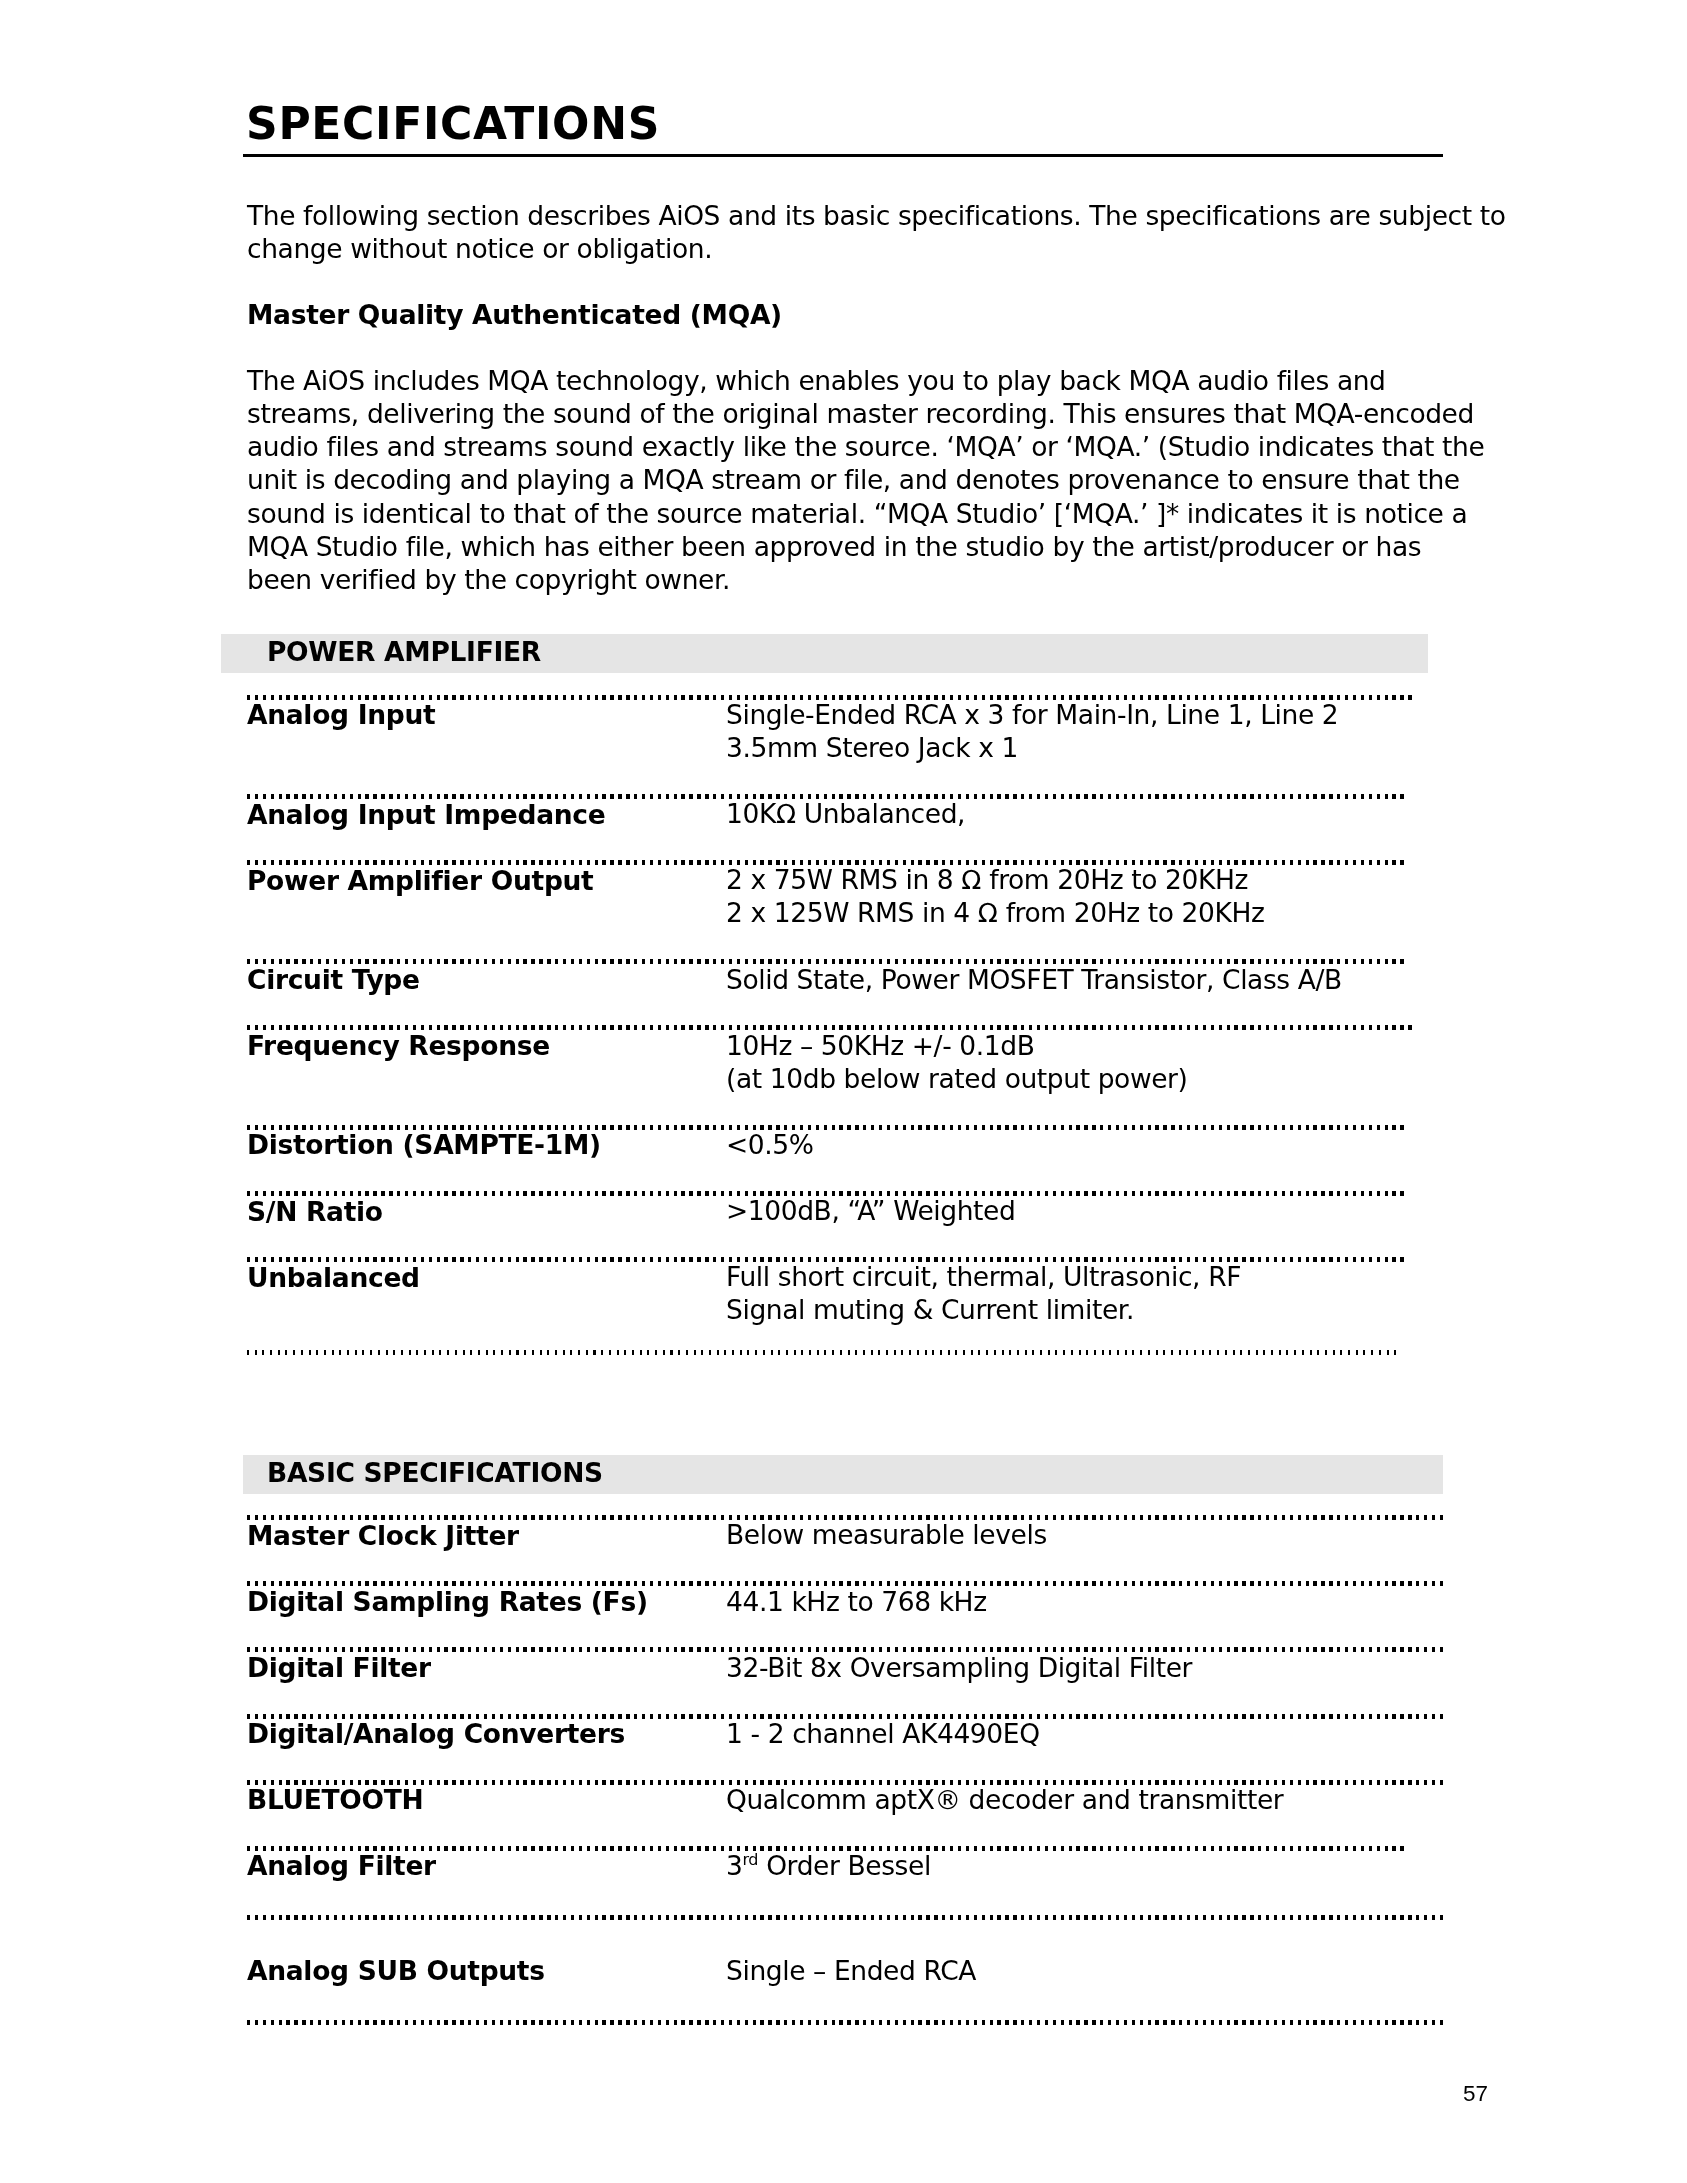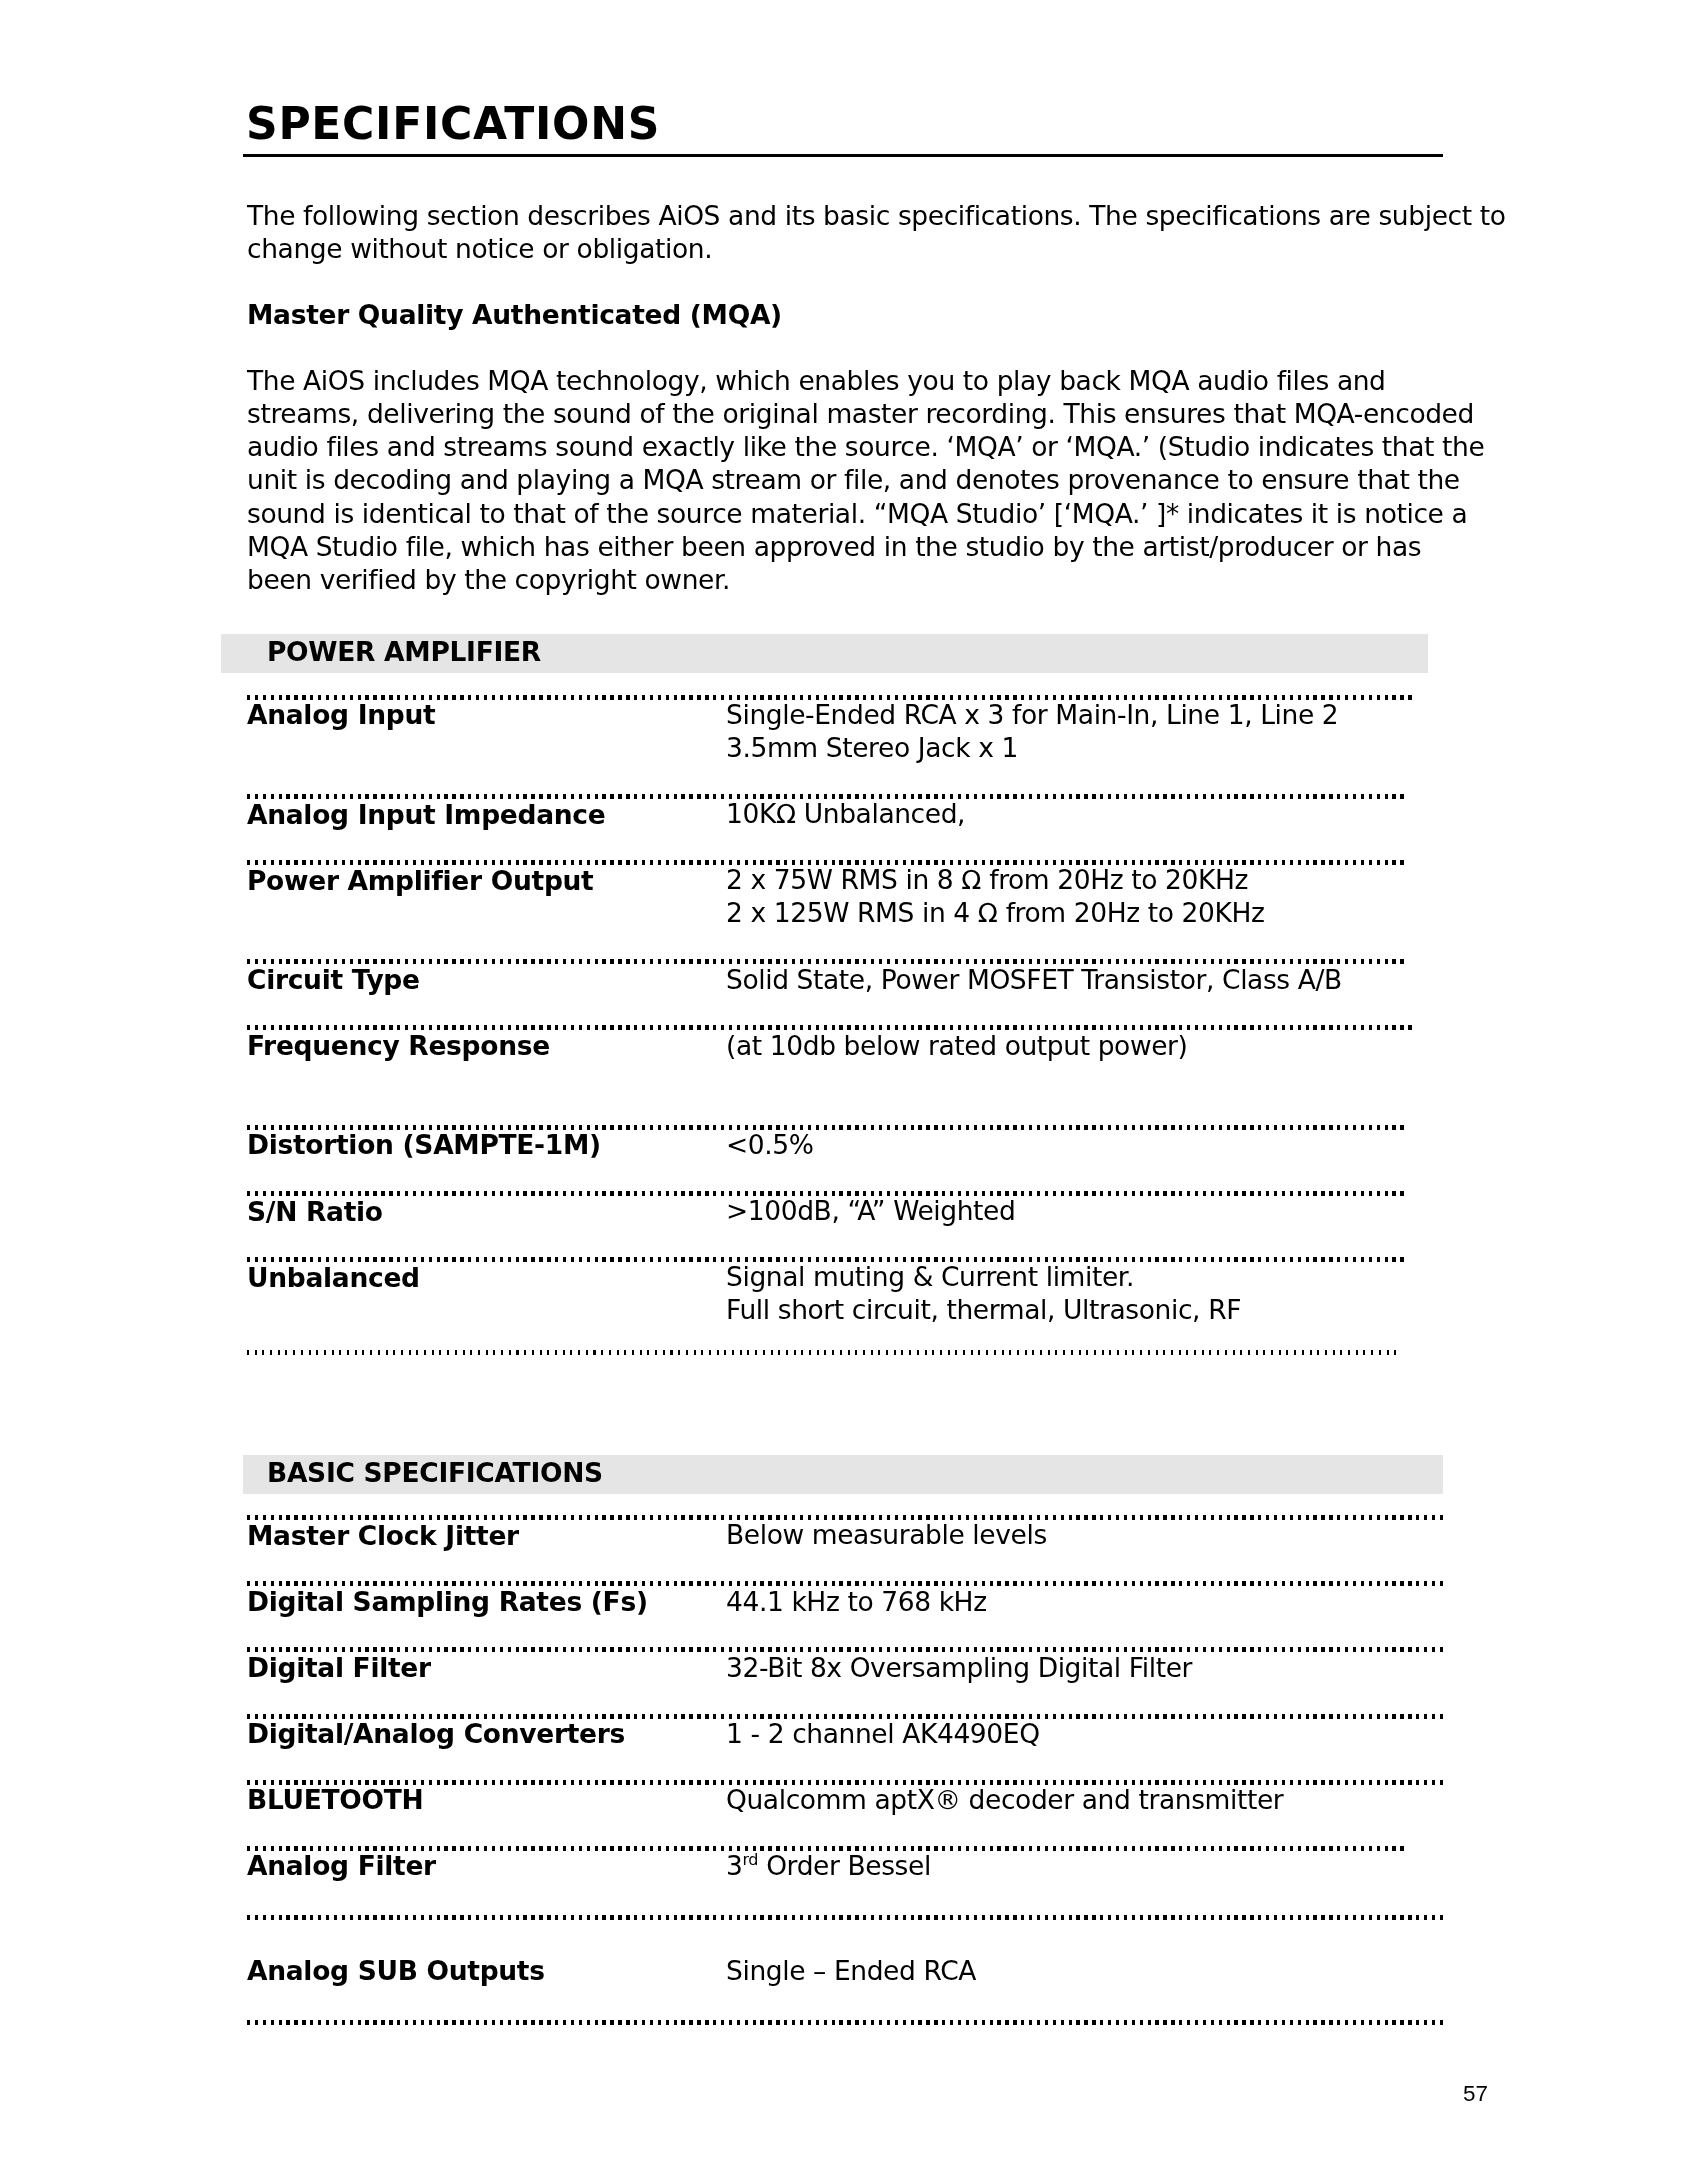--- a/index.html
+++ b/index.html
@@ -72,20 +72,21 @@
 
 <div class="lbl" style="top:964px;">Circuit Type</div>
 <div class="val" style="top:963px;">
   <div>Solid State, Power MOSFET Transistor, Class A/B</div>
 </div>
 
 <div class="dotsq" style="top:1025px; width:1167px;"></div>
 
 <div class="lbl" style="top:1030px;">Frequency Response</div>
 <div class="val" style="top:1029px;">
+  <div>10Hz – 50KHz +/- 0.1dB</div>
   <div>(at 10db below rated output power)</div>
 </div>
 
 <div class="dotsq" style="top:1125px; width:1158px;"></div>
 
 <div class="lbl" style="top:1129px;">Distortion (SAMPTE-1M)</div>
 <div class="val" style="top:1128px;">
   <div>&lt;0.5%</div>
 </div>
 
@@ -93,22 +94,22 @@
 
 <div class="lbl" style="top:1196px;">S/N Ratio</div>
 <div class="val" style="top:1194px;">
   <div>&gt;100dB, “A” Weighted</div>
 </div>
 
 <div class="dotsq" style="top:1257px; width:1158px;"></div>
 
 <div class="lbl" style="top:1262px;">Unbalanced</div>
 <div class="val" style="top:1260px;">
+  <div>Full short circuit, thermal, Ultrasonic, RF</div>
   <div>Signal muting &amp; Current limiter.</div>
-  <div>Full short circuit, thermal, Ultrasonic, RF</div>
 </div>
 
 <div class="dotsm" style="top:1350px; width:1153px;"></div>
 
 <div class="hdr-bar" style="left:243px; top:1455px; width:1200px; height:39px;"></div>
 <div class="hdr-text" style="left:247px; top:1457px;">BASIC SPECIFICATIONS</div>
 
 <div class="dotsq" style="top:1515px; width:1200px;"></div>
 
 <div class="lbl" style="top:1520px;">Master Clock Jitter</div>

